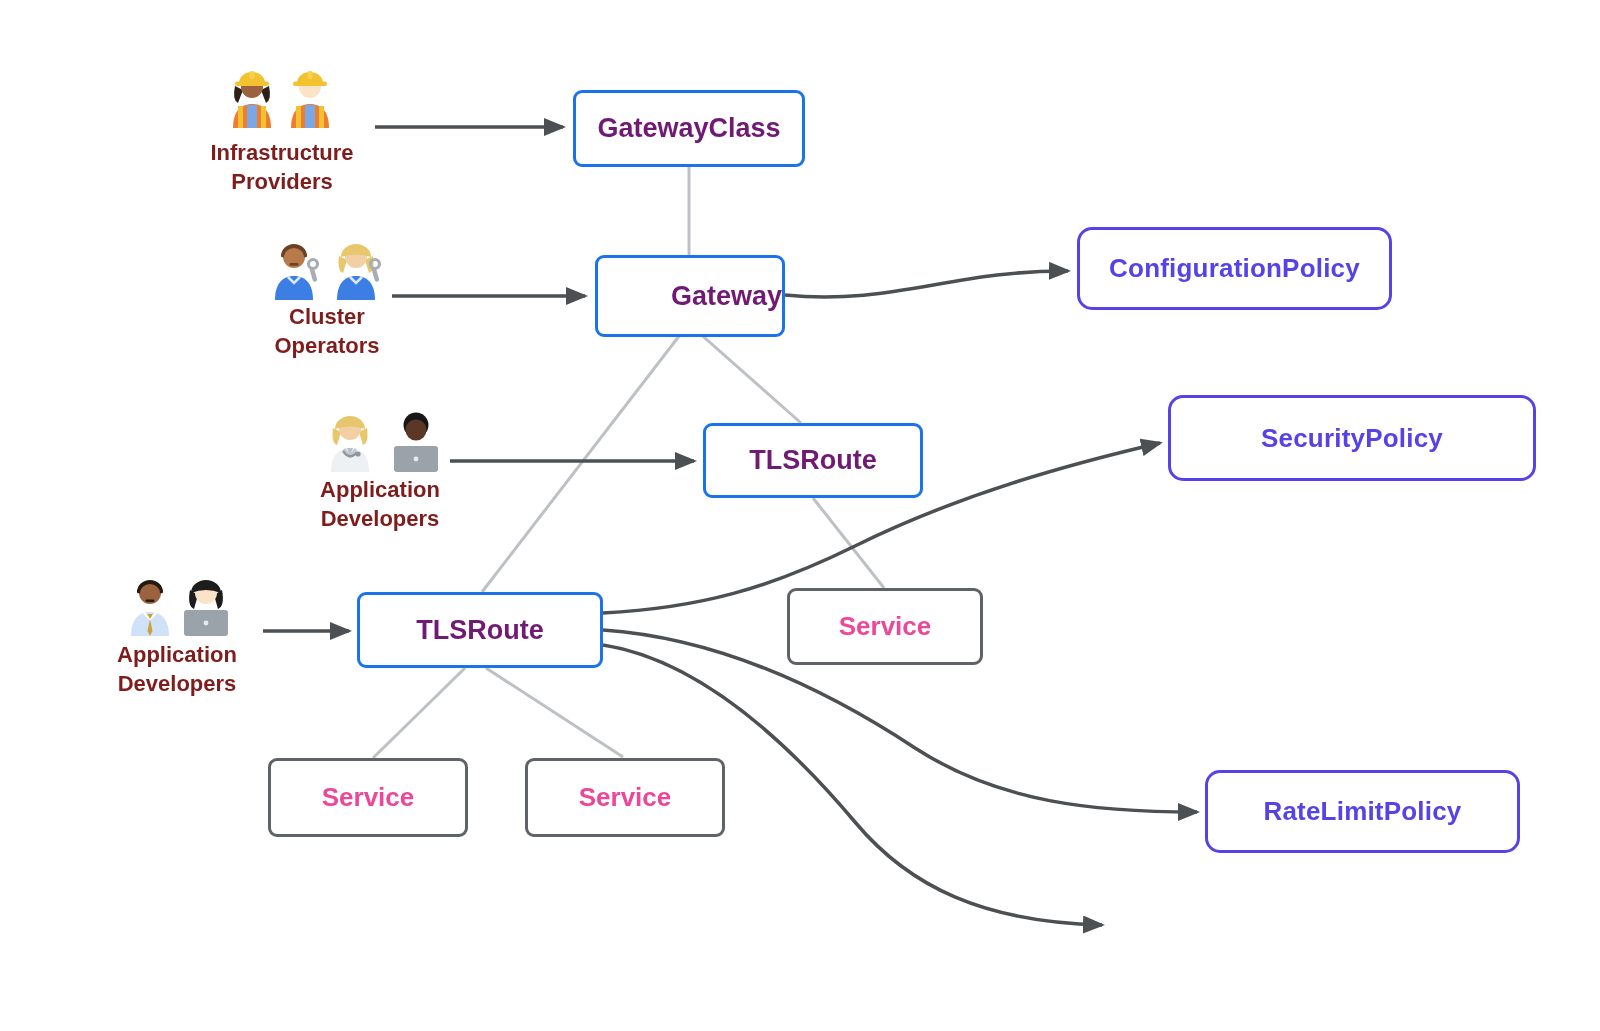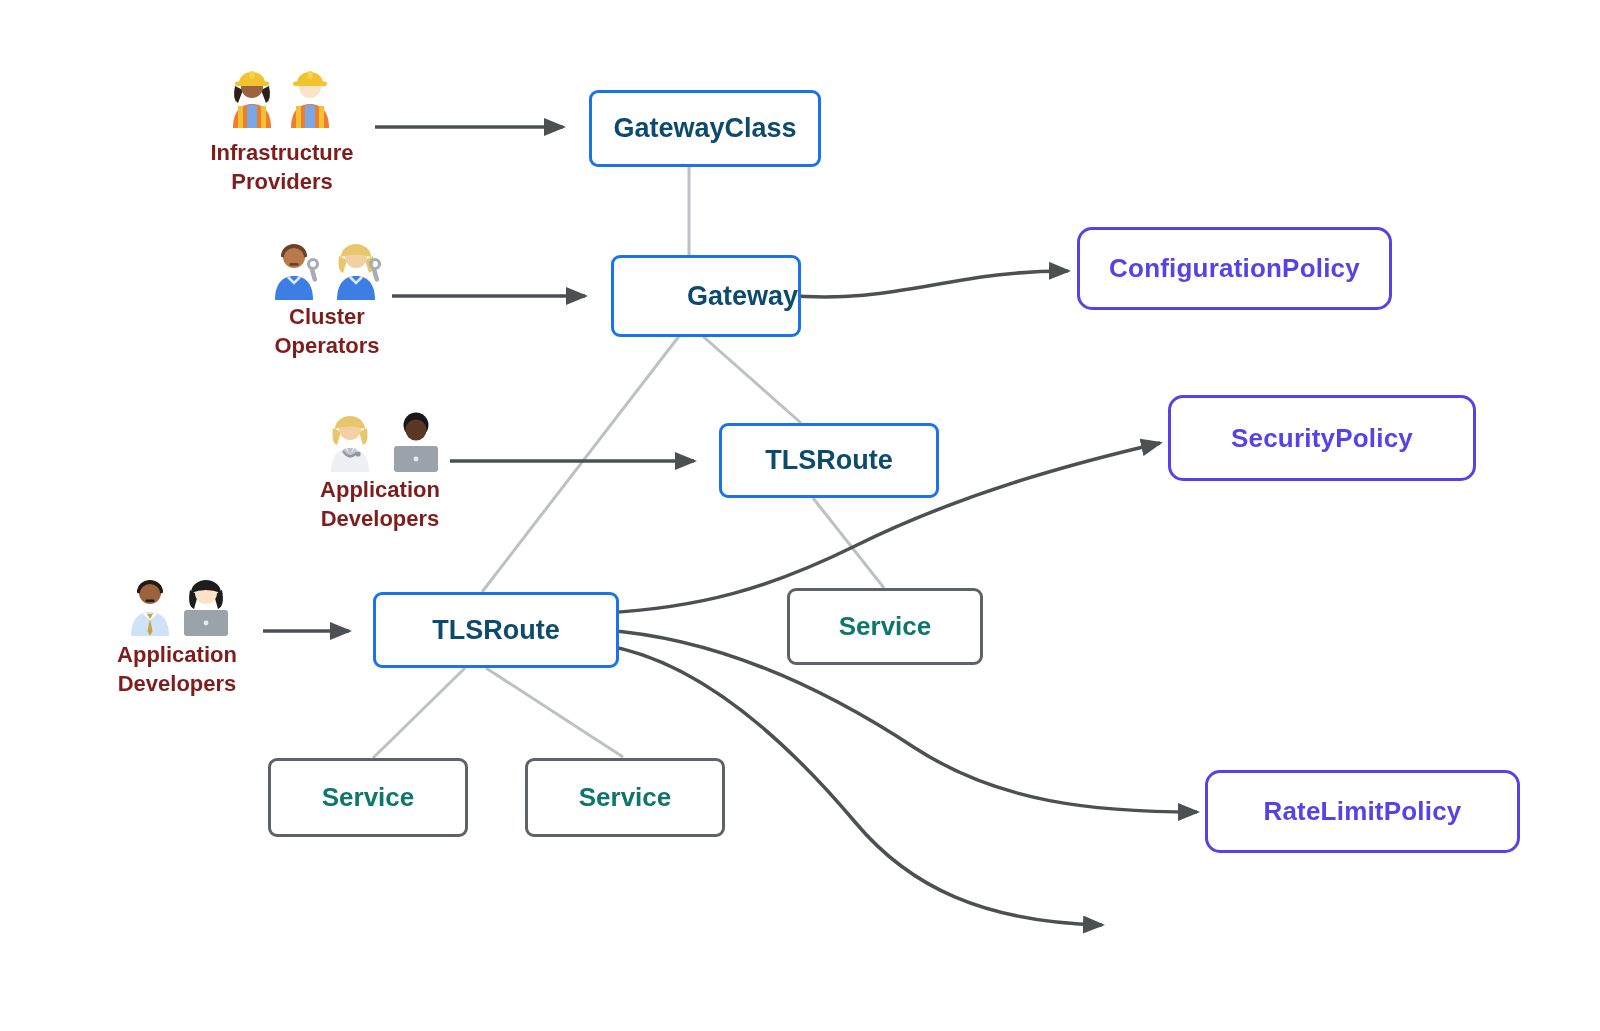--- a/index.html
+++ b/index.html
@@ -6,25 +6,25 @@
   .canvas{
     position:relative;width:1600px;height:1031px;background:#ffffff;overflow:hidden;
     font-family:"Liberation Sans","DejaVu Sans",sans-serif;
   }
   .edges{position:absolute;left:0;top:0;z-index:1;}
   .node{
     position:absolute;z-index:2;display:flex;align-items:center;justify-content:center;
     background:#ffffff;box-sizing:border-box;text-align:center;white-space:nowrap;
   }
   .n-blue{
-    border:3.5px solid #1a73e8;border-radius:9px;color:#0c4a6e;
-    font-size:27px;font-weight:bold;margin-left:16px;
+    border:3.5px solid #1a73e8;border-radius:9px;color:#701a75;
+    font-size:27px;font-weight:bold;
   }
   .n-gray{
-    border:3.5px solid #5f6368;border-radius:9px;color:#0f766e;
+    border:3.5px solid #5f6368;border-radius:9px;color:#ec4899;
     font-size:26px;font-weight:bold;
   }
   .n-purple{
     border:3px solid #5643e8;border-radius:15px;color:#5643e8;
     font-size:26px;font-weight:bold;letter-spacing:0.2px;
   }
   .persona-icons{position:absolute;z-index:2;}
   .persona-label{
     position:absolute;z-index:2;width:260px;text-align:center;
     color:#7f1d1d;font-size:22px;line-height:29px;font-weight:700;
@@ -89,21 +89,21 @@
   </div>
 
   <div class="node n-gray" style="left:525px;top:758px;width:200px;height:79px;">
     <span>Service</span>
   </div>
 
   <div class="node n-purple" style="left:1077px;top:227px;width:315px;height:83px;">
     <span>ConfigurationPolicy</span>
   </div>
 
-  <div class="node n-purple" style="left:1168px;top:395px;width:308px;height:86px;">
+  <div class="node n-purple" style="left:1168px;top:395px;width:368px;height:86px;">
     <span>SecurityPolicy</span>
   </div>
 
   <div class="node n-purple" style="left:1205px;top:770px;width:315px;height:83px;">
     <span>RateLimitPolicy</span>
   </div>
 
 
   <svg class="persona-icons" style="left:226px;top:62px;" width="112" height="66" viewBox="0 0 112 66">
     <g>

